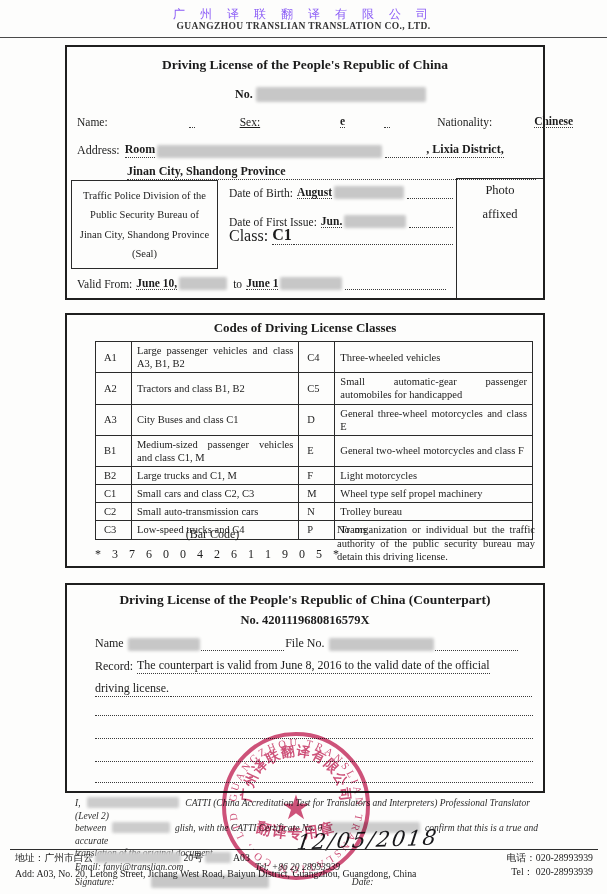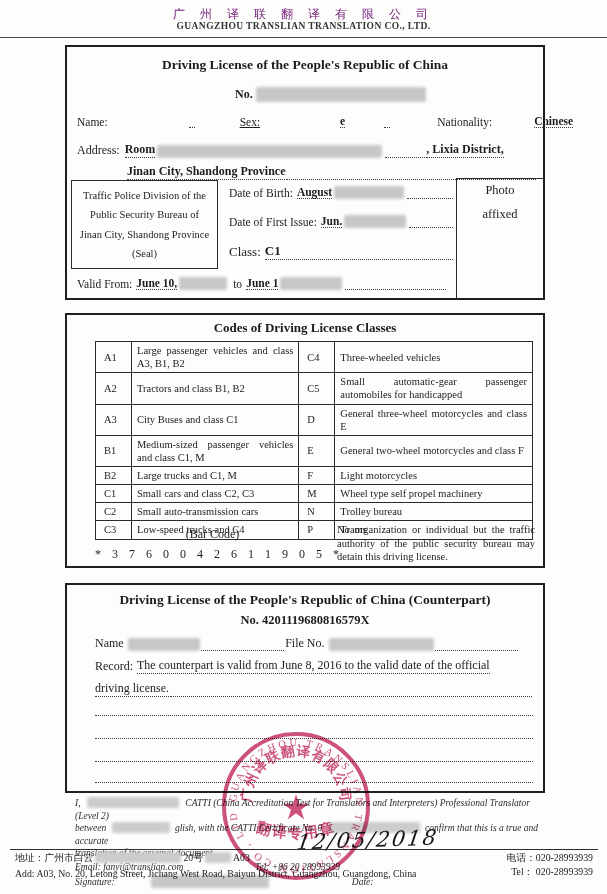--- a/index.html
+++ b/index.html
@@ -10,21 +10,21 @@
   .b { font-weight:bold; }
   .box { position:absolute; border:2px solid #1f1f1f; background:transparent; }
   .row { display:flex; align-items:flex-end; }
   .lead { flex:1 1 auto; border-bottom:1.5px dotted #3a3a3a; height:12px; margin:0 1px; min-width:6px; }
   .u-dot { border-bottom:1.5px dotted #3a3a3a; }
   .redact { display:inline-block; background:#c7c7c7; filter:blur(1.6px); border-radius:2px; height:13px; vertical-align:-2px; }
   .redact.sm { height:11px; background:#cccccc; }
   .lbl { white-space:nowrap; }
   .val { font-weight:bold; white-space:nowrap; }
   
-  .hdr-cn { top:6px; left:0; width:100%; font-size:12px; letter-spacing:6px; color:#701a75; }
+  .hdr-cn { top:6px; left:0; width:100%; font-size:12px; letter-spacing:6px; color:#8b5cf6; }
   .hdr-en { top:21px; left:0; width:100%; font-size:9.5px; font-weight:bold; letter-spacing:0.4px; color:#333; }
   .hdr-rule { top:37px; left:0; width:607px; border-top:1.5px solid #4a4a4a; }
   
   table.codes { border-collapse:collapse; width:438px; font-size:10.5px; line-height:1.25; }
   table.codes td { border:1.2px solid #2a2a2a; padding:2px 5px; vertical-align:middle; }
   table.codes td.code { width:36px; text-align:left; padding-left:8px; }
   table.codes td.desc { text-align:justify; }
   
   .seal { mix-blend-mode:multiply; opacity:0.88; }
   
@@ -81,21 +81,21 @@
       <span class="val u-dot" style="margin-left:4px;">August</span>
       <span class="redact" style="width:70px; margin:0 2px;"></span>
       <span class="lead"></span>
     </div>
     <div class="abs row" style="left:162px; top:168px; width:225px; font-size:11.5px;">
       <span class="lbl">Date of First Issue:</span>
       <span class="val u-dot" style="margin-left:4px;">Jun.</span>
       <span class="redact" style="width:62px; margin:0 2px;"></span>
       <span class="lead"></span>
     </div>
-    <div class="abs row" style="left:162px; top:196px; width:225px; font-size:13px;">
+    <div class="abs row" style="left:162px; top:179px; width:225px; font-size:16px;">
       <span class="lbl">Class:</span>
       <span class="val u-dot" style="margin-left:4px;">C1</span>
       <span class="lead"></span>
     </div>
 
     <div class="abs" style="right:0; top:131px; bottom:0; width:87px; border-left:1.5px solid #2a2a2a; border-top:1.5px solid #2a2a2a; display:flex; align-items:flex-start; justify-content:center; text-align:center; font-size:12.5px; line-height:1.9;">
       <span><span>Photo</span><br><span>affixed</span></span>
     </div>
 
     <div class="abs row" style="left:10px; top:230px; width:370px; font-size:11.5px;">

